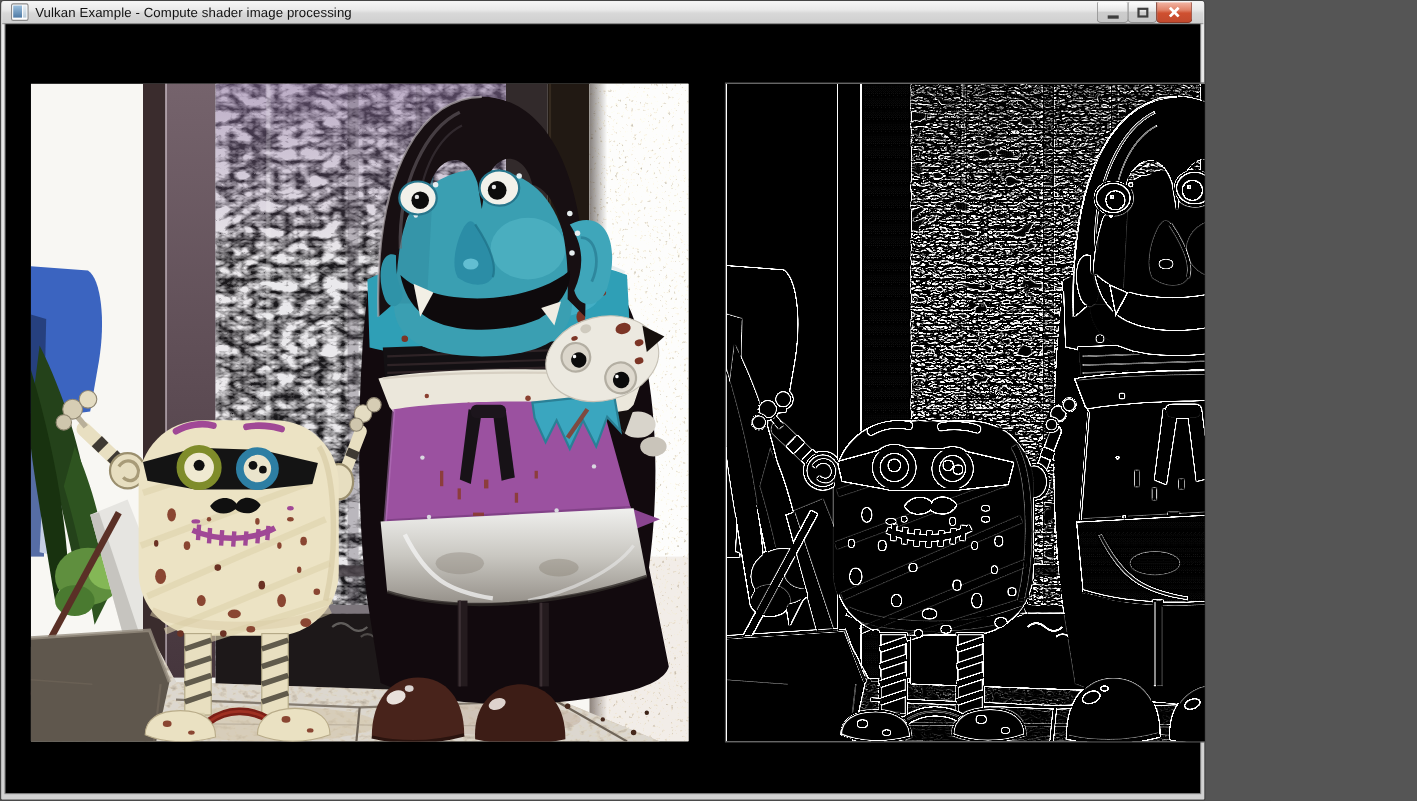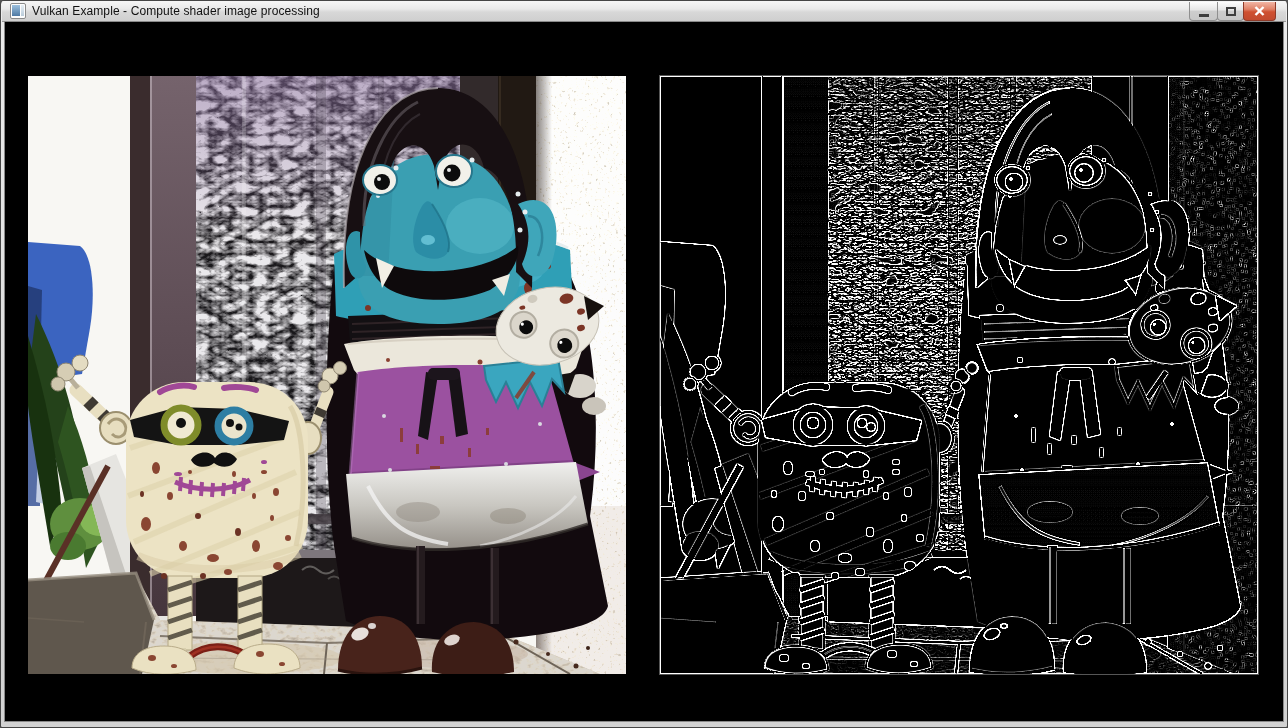--- a/index.html
+++ b/index.html
@@ -1,18 +1,18 @@
 <!DOCTYPE html>
 <html><head>
 <meta charset="utf-8">
 <style>
   html,body{margin:0;padding:0;background:#555;}
   *{box-sizing:border-box;}
   .window{
-    position:relative;width:1288px;height:728px;
+    position:relative;width:1096px;height:728px;
     background:linear-gradient(#ececec,#d2d2d2);
     border:1px solid #454545;border-radius:4px 4px 2px 2px;
     font-family:"Liberation Sans","DejaVu Sans",sans-serif;
     overflow:hidden;
   }
   .titlebar{
     position:absolute;left:1px;right:1px;top:0;height:21px;
     background:linear-gradient(#f6f6f6 0%,#e9e9e9 40%,#d8d8d8 55%,#cfcfcf 100%);
     border-bottom:1px solid #979797;
     display:flex;align-items:center;

